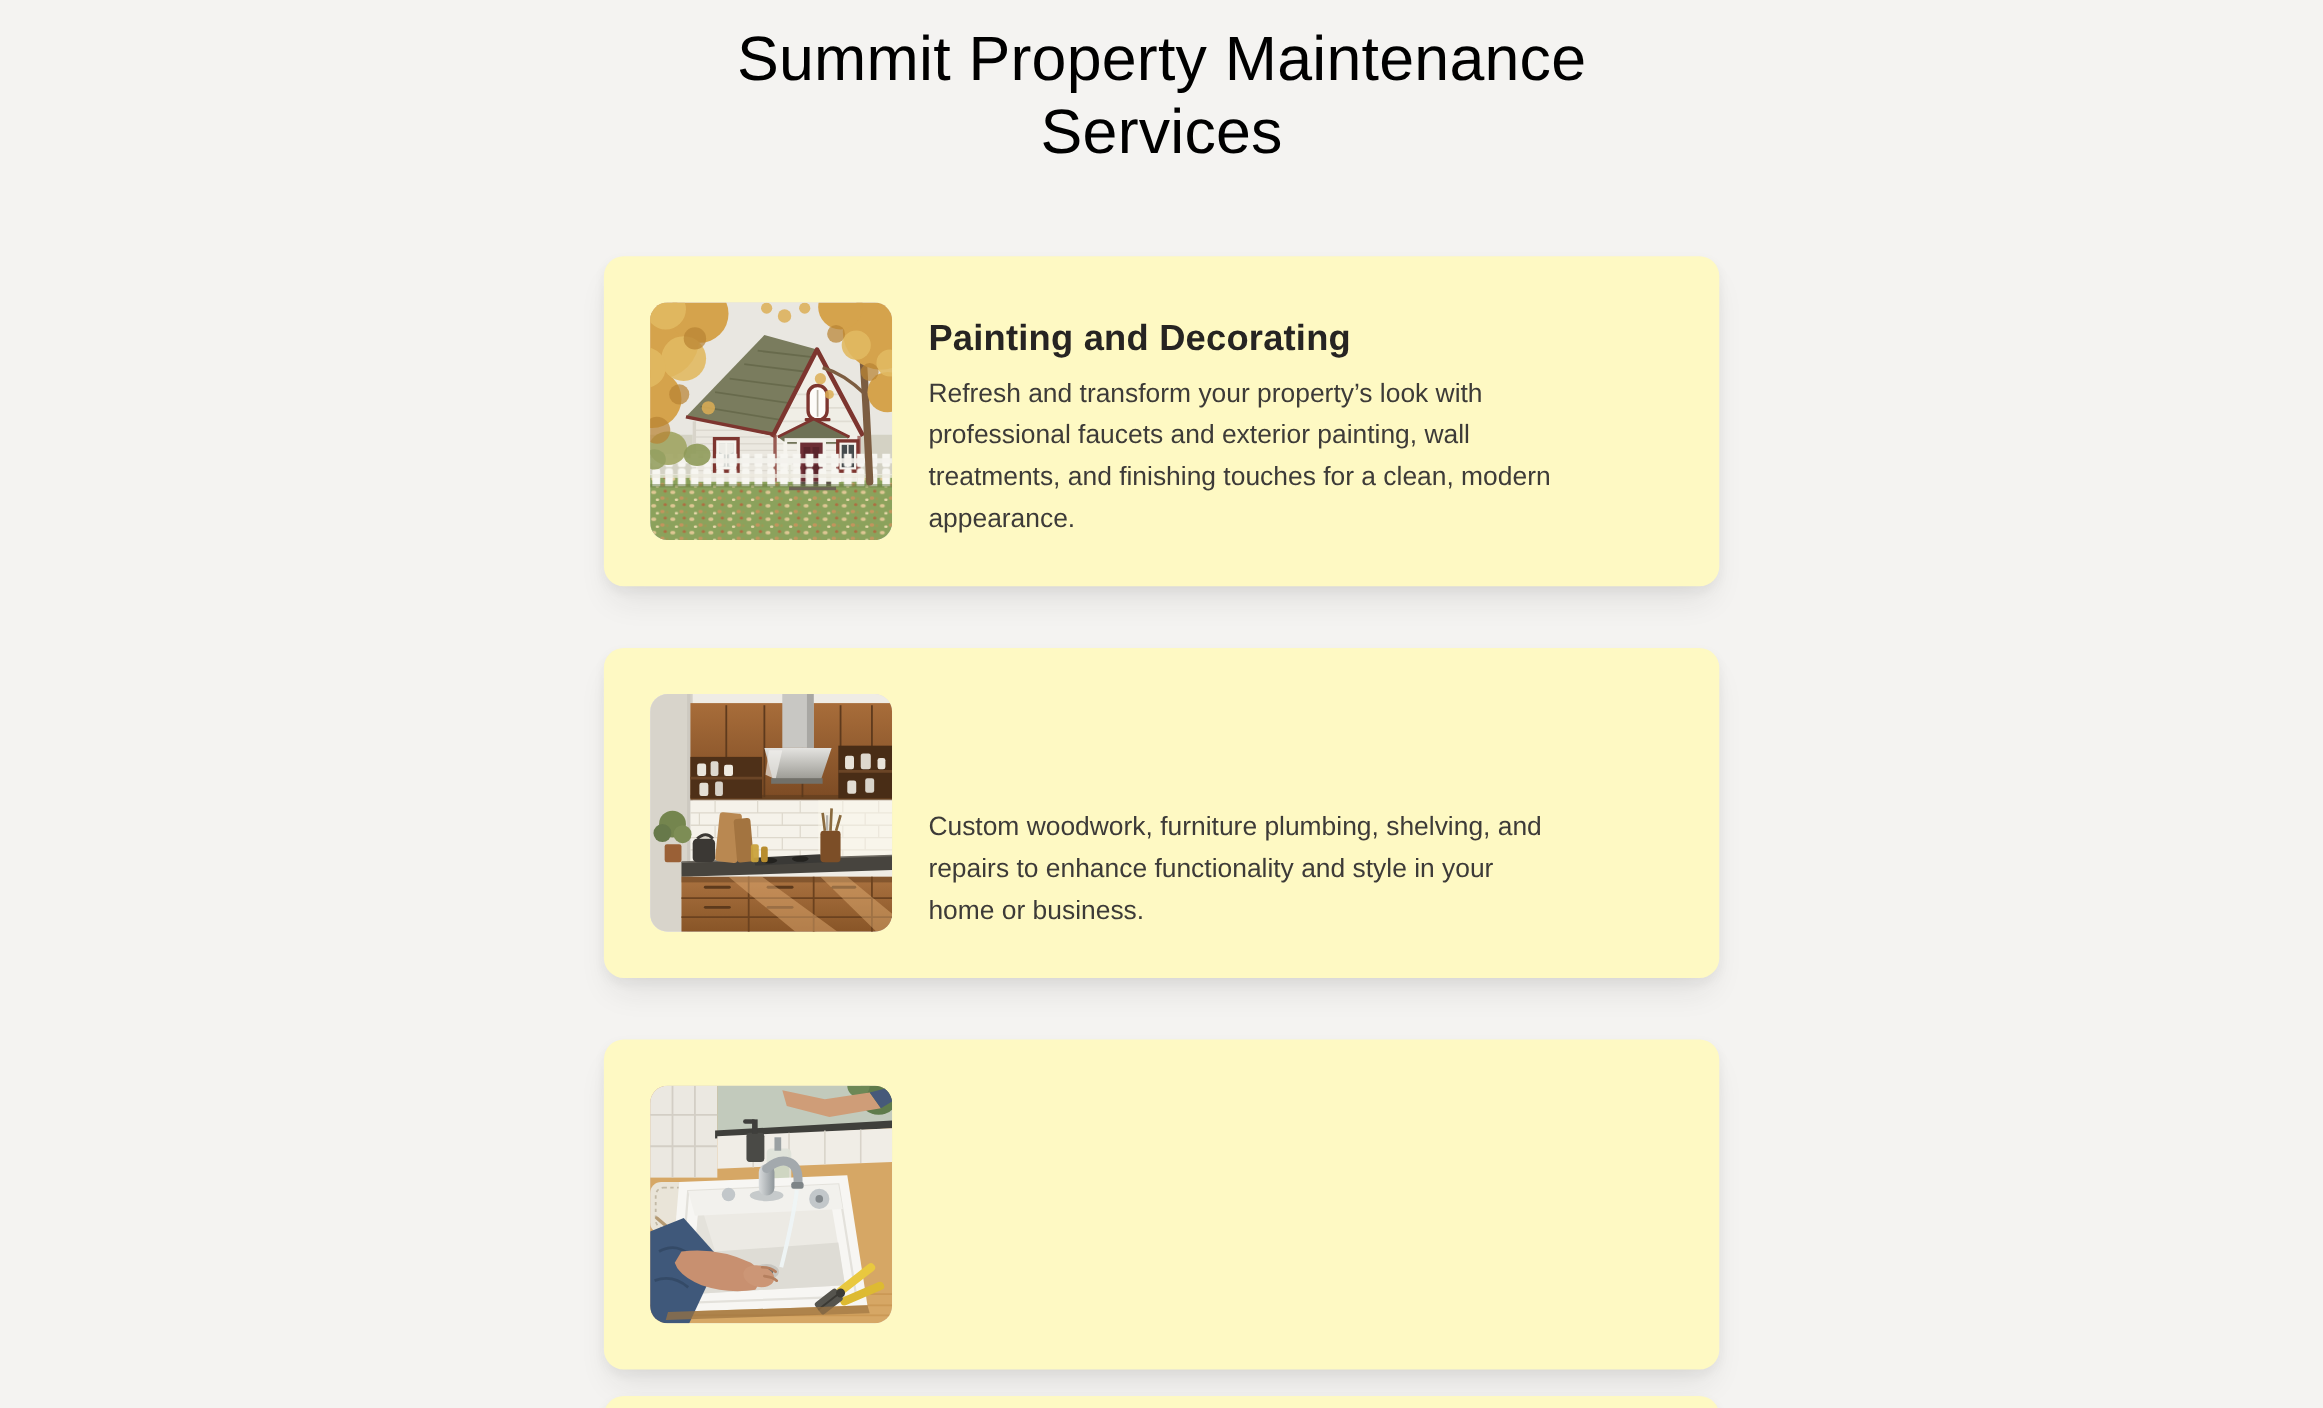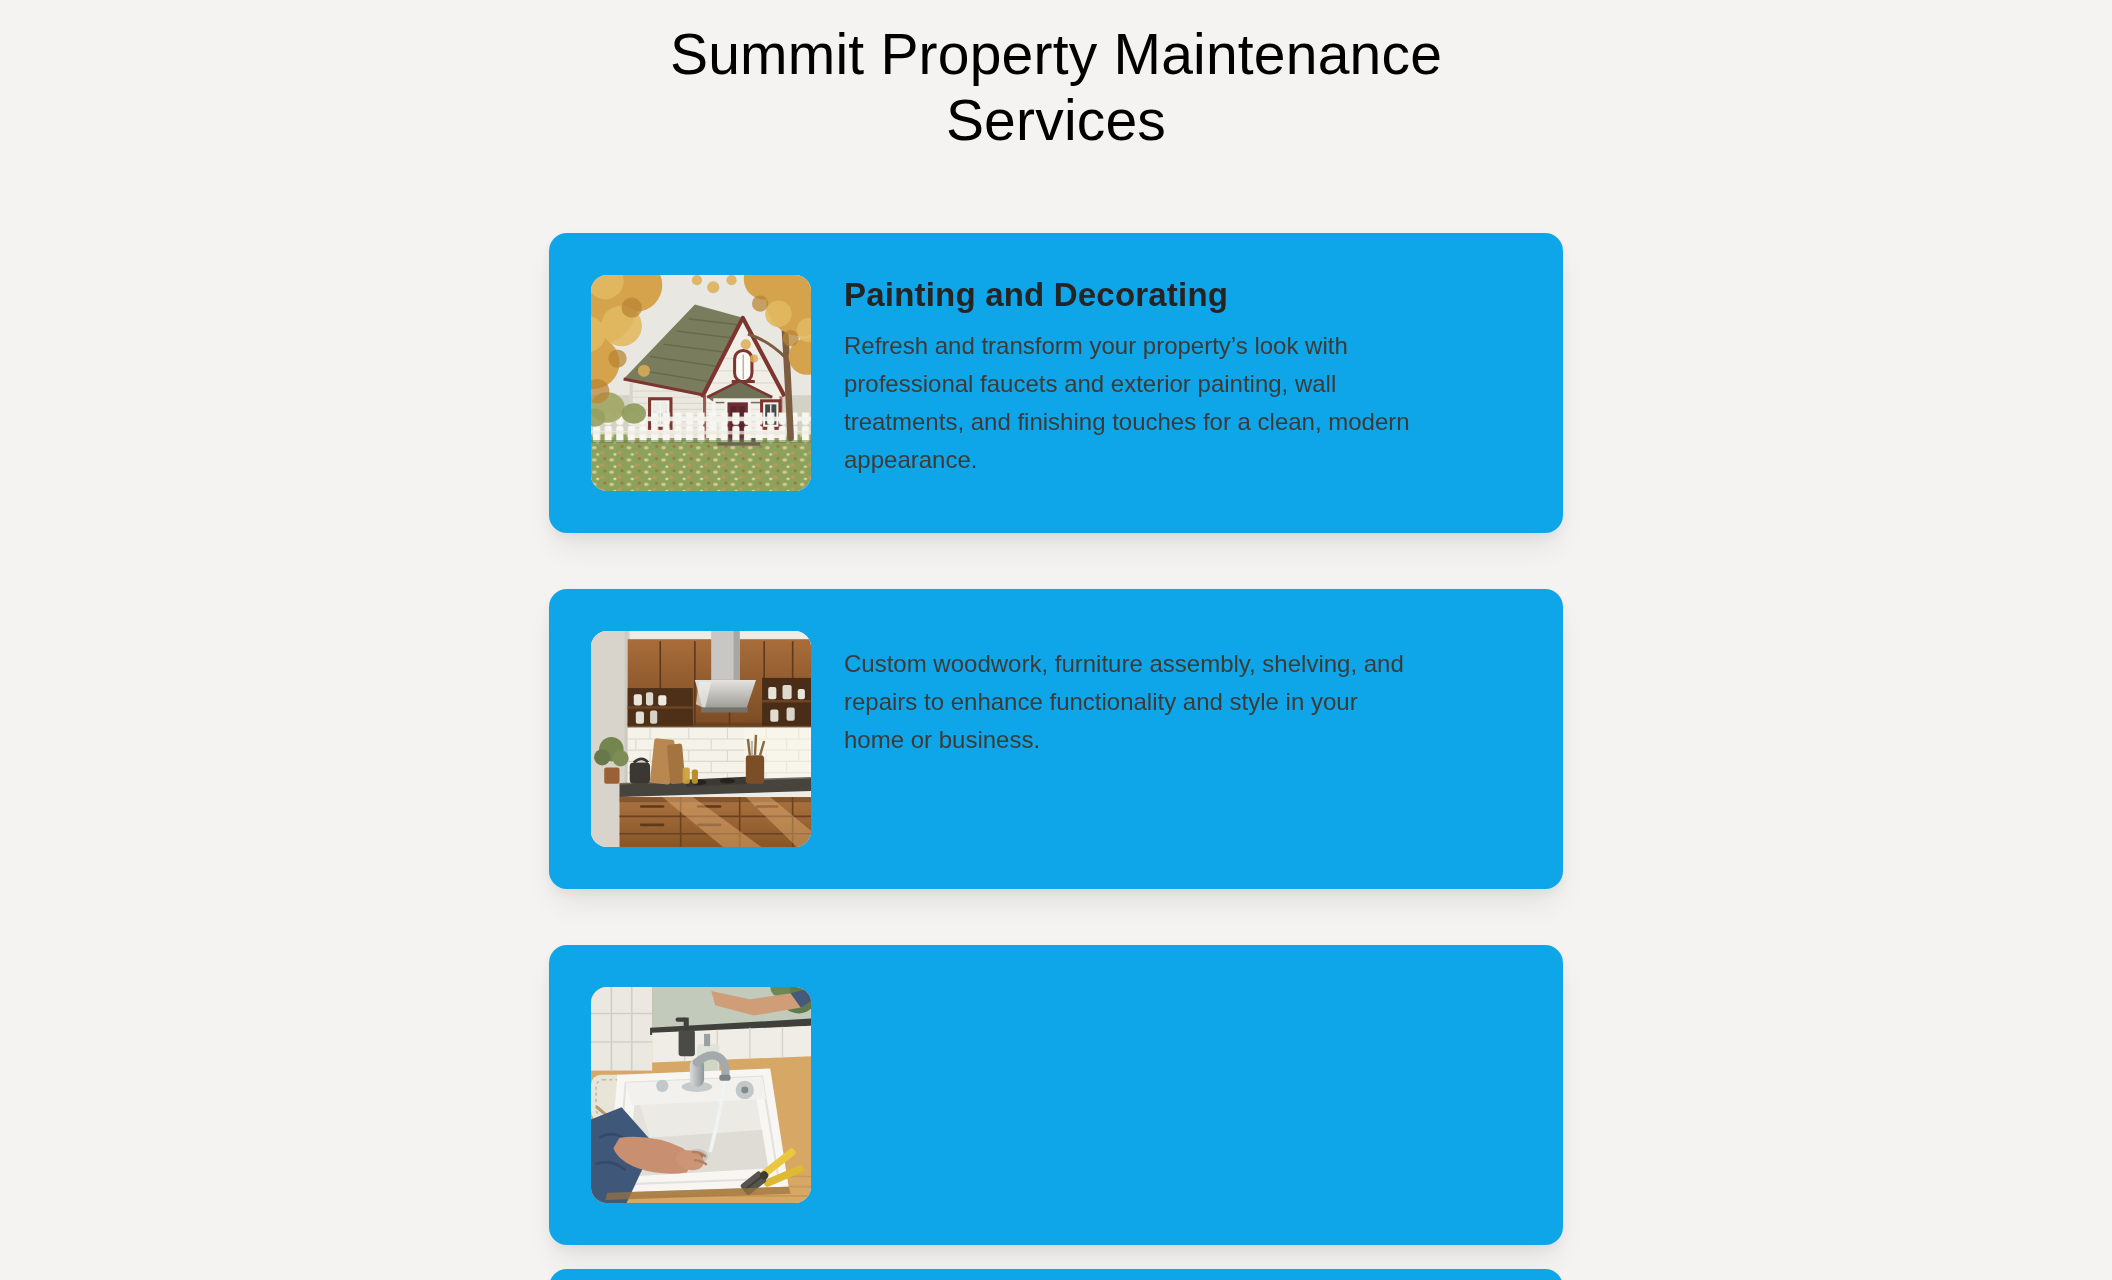--- a/index.html
+++ b/index.html
@@ -19,23 +19,23 @@
     line-height: 1.16;
     letter-spacing: 0.2px;
     color: #000000;
   }
   .cards {
     width: 1014px;
     margin: 80px auto 0;
   }
   .card {
     display: flex;
-    align-items: flex-start;
+    align-items: flex-end;
     gap: 33px;
-    background: #0ea5e9;
+    background: #fef9c3;
     border-radius: 18px;
     padding: 42px;
     margin-bottom: 56px;
     box-shadow: 0 18px 30px -8px rgba(40,38,35,0.10), 0 4px 10px rgba(40,38,35,0.05);
   }
   .card.third { margin-bottom: 24px; }
   .card.partial {
     height: 220px;
     margin-bottom: 0;
   }
@@ -285,21 +285,21 @@
             <rect x="104" y="173" width="24" height="2.6" rx="1.3"></rect>
             <rect x="162" y="173" width="22" height="2.6" rx="1.3"></rect>
             <rect x="48" y="191" width="24" height="2.6" rx="1.3"></rect>
             <rect x="104" y="191" width="24" height="2.6" rx="1.3"></rect>
           </g>
           <polygon points="70,165 132,216 170,216 100,165" fill="#e6b277" opacity="0.45"></polygon>
           <polygon points="152,165 204,216 216,216 216,198 176,165" fill="#edbc80" opacity="0.4"></polygon>
         </svg>
       </div>
       <div class="card-body">
-        <p class="card-desc">Custom woodwork, furniture assembly, shelving, and
+        <p class="card-desc">Custom woodwork, furniture plumbing, shelving, and
 repairs to enhance functionality and style in your
 home or business.</p>
       </div>
     </article>
 
     <article class="card third">
       <div class="thumb">
         <svg viewBox="0 0 216 216" preserveAspectRatio="xMidYMid slice" aria-hidden="true">
           <defs>
             <linearGradient id="chrome" x1="0" y1="0" x2="1" y2="0">

